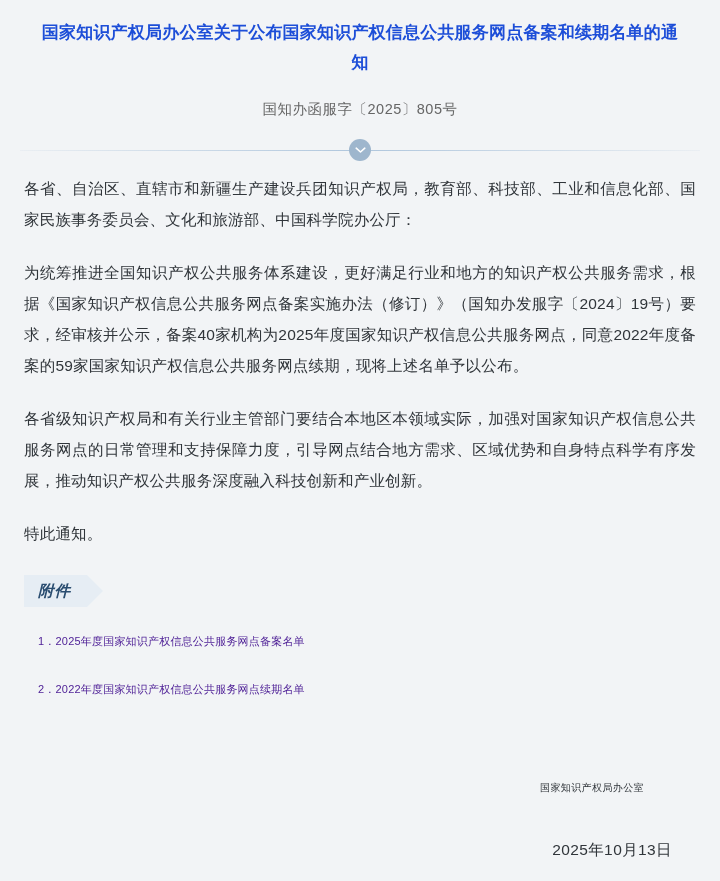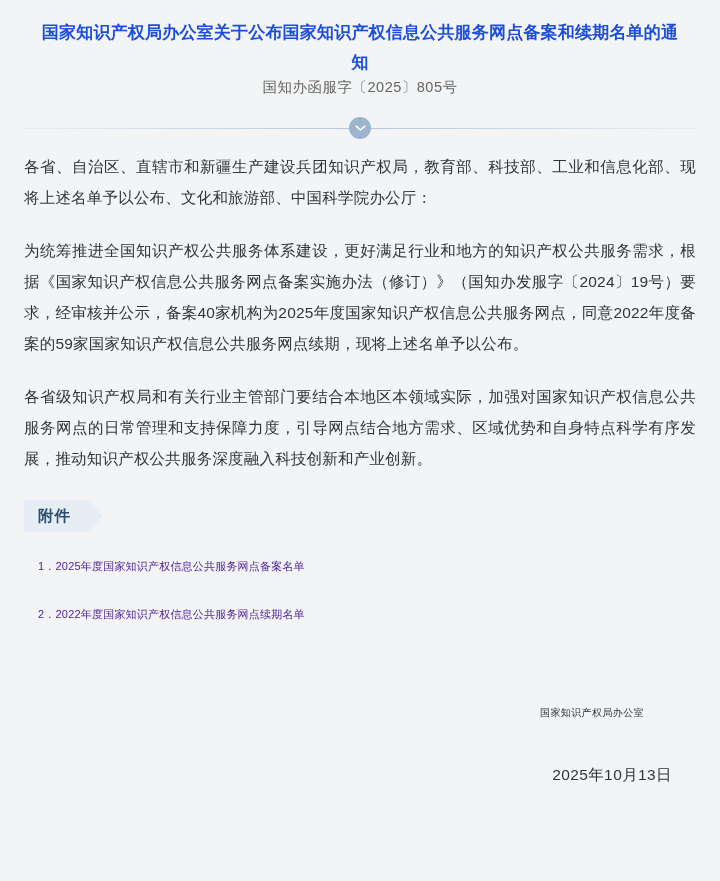--- a/index.html
+++ b/index.html
@@ -27,20 +27,21 @@
     color: #1d4ed8;
     line-height: 30px;
     text-align: center;
     padding: 18px 34px 0 34px;
     letter-spacing: 0.2px;
   }
   .doc-number {
     text-align: center;
     font-size: 14.5px;
     color: #666;
+    margin-top: 22px;
     letter-spacing: 0.5px;
   }
   .divider-wrap {
     position: relative;
     height: 34px;
     margin: 14px 20px 0 20px;
   }
   .divider-line {
     position: absolute;
     top: 17px;
@@ -72,20 +73,21 @@
     color: #30353a;
     text-align: justify;
     margin: 0 0 22px 0;
     letter-spacing: 0.2px;
   }
   .para.last { margin-bottom: 26px; }
   .attach-header {
     margin: 26px 0 10px 0;
     display: flex;
     align-items: flex-start;
+    font-style: italic;
   }
   .attach-tag {
     position: relative;
     display: inline-block;
     background: #e6edf4;
     color: #2a4d70;
     font-size: 15.5px;
     font-weight: bold;
     padding: 7px 16px 7px 14px;
     line-height: 18px;
@@ -148,23 +150,24 @@
     <div class="divider-line"></div>
     <div class="divider-circle">
       <svg width="11" height="8" viewBox="0 0 11 8" aria-hidden="true">
         <path d="M1.2 2.2 L5.5 6.0 L9.8 2.2" fill="none" stroke="#ffffff" stroke-width="1.6" stroke-linecap="round" stroke-linejoin="round"></path>
       </svg>
     </div>
   </div>
 
   <div class="body-wrap">
 
-    <p class="para">各省、自治区、直辖市和新疆生产建设兵团知识产权局，教育部、科技部、工业和信息化部、现将上述名单予以公布、文化和旅游部、中国科学院办公厅：</p>
+    <p class="para">各省、自治区、直辖市和新疆生产建设兵团知识产权局，教育部、科技部、工业和信息化部、国家民族事务委员会、文化和旅游部、中国科学院办公厅：</p>
     <p class="para">为统筹推进全国知识产权公共服务体系建设，更好满足行业和地方的知识产权公共服务需求，根据《国家知识产权信息公共服务网点备案实施办法（修订）》（国知办发服字〔2024〕19号）要求，经审核并公示，备案40家机构为2025年度国家知识产权信息公共服务网点，同意2022年度备案的59家国家知识产权信息公共服务网点续期，现将上述名单予以公布。</p>
     <p class="para">各省级知识产权局和有关行业主管部门要结合本地区本领域实际，加强对国家知识产权信息公共服务网点的日常管理和支持保障力度，引导网点结合地方需求、区域优势和自身特点科学有序发展，推动知识产权公共服务深度融入科技创新和产业创新。</p>
+    <p class="para last">特此通知。</p>
 
     <div class="attach-header">
       <span class="attach-tag">附件</span>
     </div>
 
     <ul class="attach-list">
       <li class="attach-item">1．2025年度国家知识产权信息公共服务网点备案名单</li>
       <li class="attach-item">2．2022年度国家知识产权信息公共服务网点续期名单</li>
     </ul>
 

